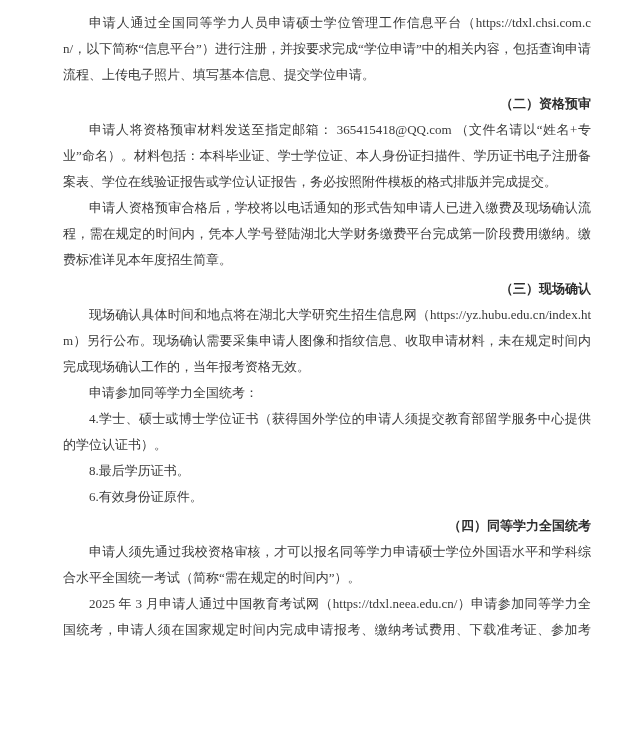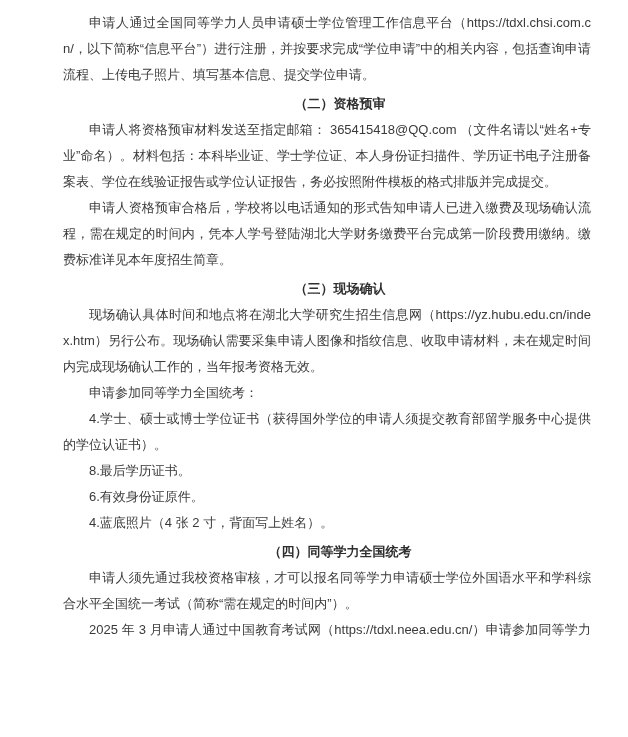--- a/index.html
+++ b/index.html
@@ -6,52 +6,51 @@
     margin: 0;
     padding: 0;
     background: #ffffff;
   }
   .page {
     width: 628px;
     height: 645px;
     box-sizing: border-box;
     padding: 10px 37px 0 63px;
     background: #ffffff;
-    font-family: Liberation Sans, sans-serif;
+    font-family: Liberation Serif, serif;
     font-size: 13px;
     line-height: 26px;
     color: #3a3a3a;
     overflow: hidden;
   }
   .para {
     margin: 0;
     text-indent: 2em;
     text-align: justify;
     word-break: break-all;
   }
   .heading {
     margin: 3px 0 0 0;
     text-indent: 2em;
-    text-align: center;
+    text-align: right;
     font-weight: 700;
     color: #2e2e2e;
   }
 </style>
 </head>
 <body>
 
 <div class="page">
   <p class="para">申请人通过全国同等学力人员申请硕士学位管理工作信息平台（https://tdxl.chsi.com.cn/，以下简称“信息平台”）进行注册，并按要求完成“学位申请”中的相关内容，包括查询申请流程、上传电子照片、填写基本信息、提交学位申请。</p>
   <p class="heading">（二）资格预审</p>
   <p class="para">申请人将资格预审材料发送至指定邮箱：&nbsp;365415418@QQ.com&nbsp;（文件名请以“姓名+专业”命名）。材料包括：本科毕业证、学士学位证、本人身份证扫描件、学历证书电子注册备案表、学位在线验证报告或学位认证报告，务必按照附件模板的格式排版并完成提交。</p>
   <p class="para">申请人资格预审合格后，学校将以电话通知的形式告知申请人已进入缴费及现场确认流程，需在规定的时间内，凭本人学号登陆湖北大学财务缴费平台完成第一阶段费用缴纳。缴费标准详见本年度招生简章。</p>
   <p class="heading">（三）现场确认</p>
   <p class="para">现场确认具体时间和地点将在湖北大学研究生招生信息网（https://yz.hubu.edu.cn/index.htm）另行公布。现场确认需要采集申请人图像和指纹信息、收取申请材料，未在规定时间内完成现场确认工作的，当年报考资格无效。</p>
   <p class="para">申请参加同等学力全国统考：</p>
   <p class="para">4.学士、硕士或博士学位证书（获得国外学位的申请人须提交教育部留学服务中心提供的学位认证书）。</p>
   <p class="para">8.最后学历证书。</p>
   <p class="para">6.有效身份证原件。</p>
-  <p class="para">4.蓝底照片（4 张 2 寸，背面写上姓名）。</p>
   <p class="heading">（四）同等学力全国统考</p>
   <p class="para">申请人须先通过我校资格审核，才可以报名同等学力申请硕士学位外国语水平和学科综合水平全国统一考试（简称“需在规定的时间内”）。</p>
   <p class="para">2025 年 3 月申请人通过中国教育考试网（https://tdxl.neea.edu.cn/）申请参加同等学力全国统考，申请人须在国家规定时间内完成申请报考、缴纳考试费用、下载准考证、参加考试、查询成绩。</p>
 
 </div>
 
 </body></html>

